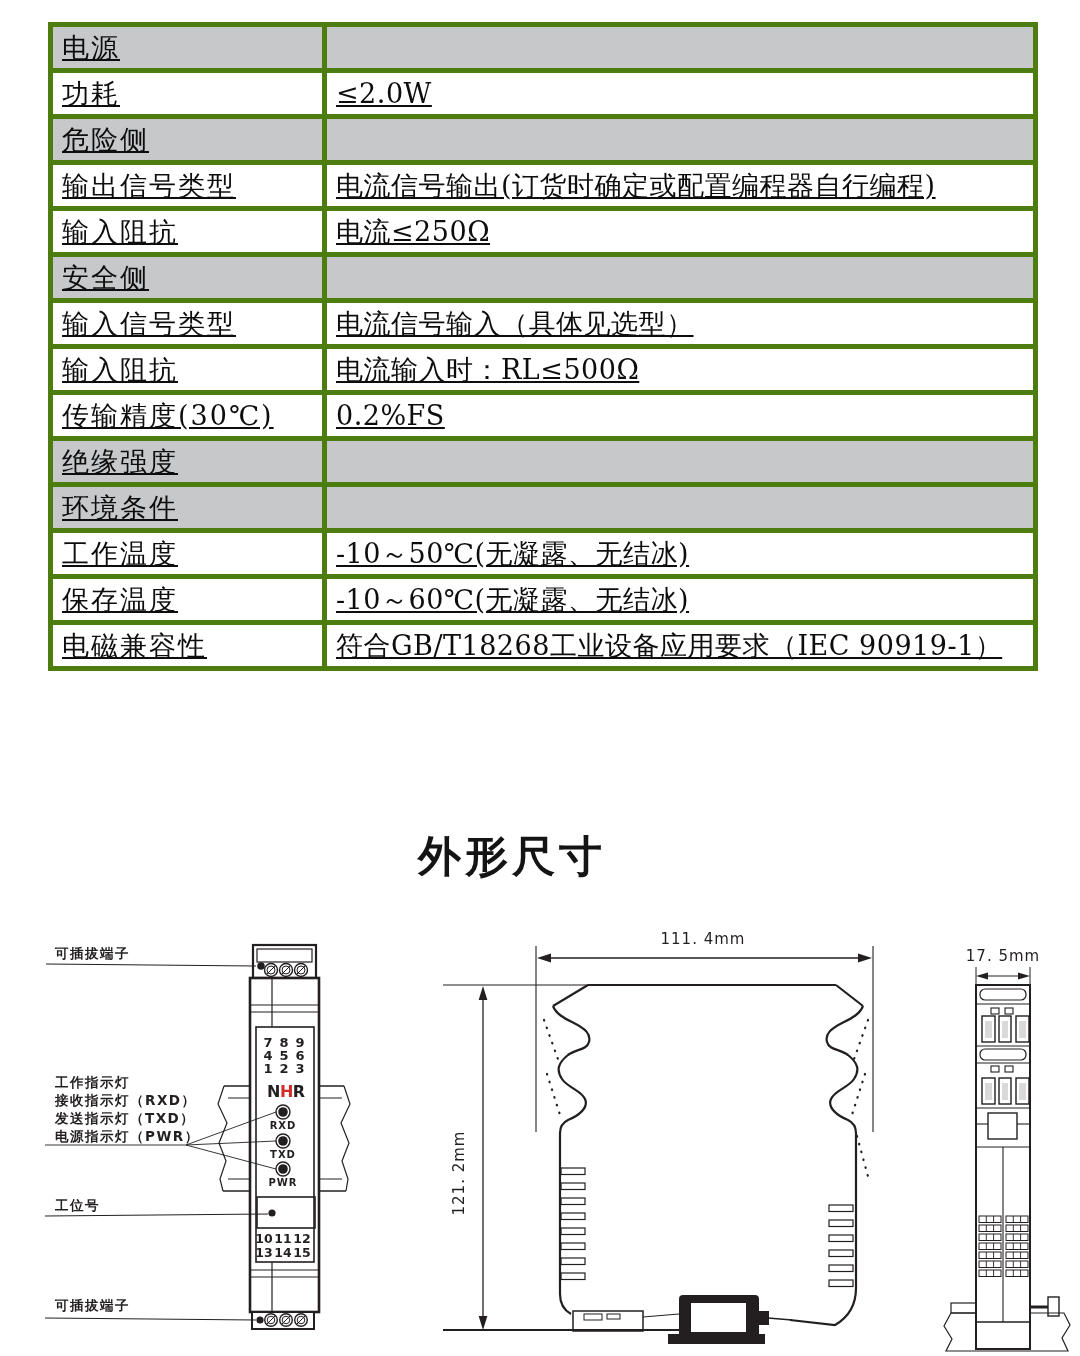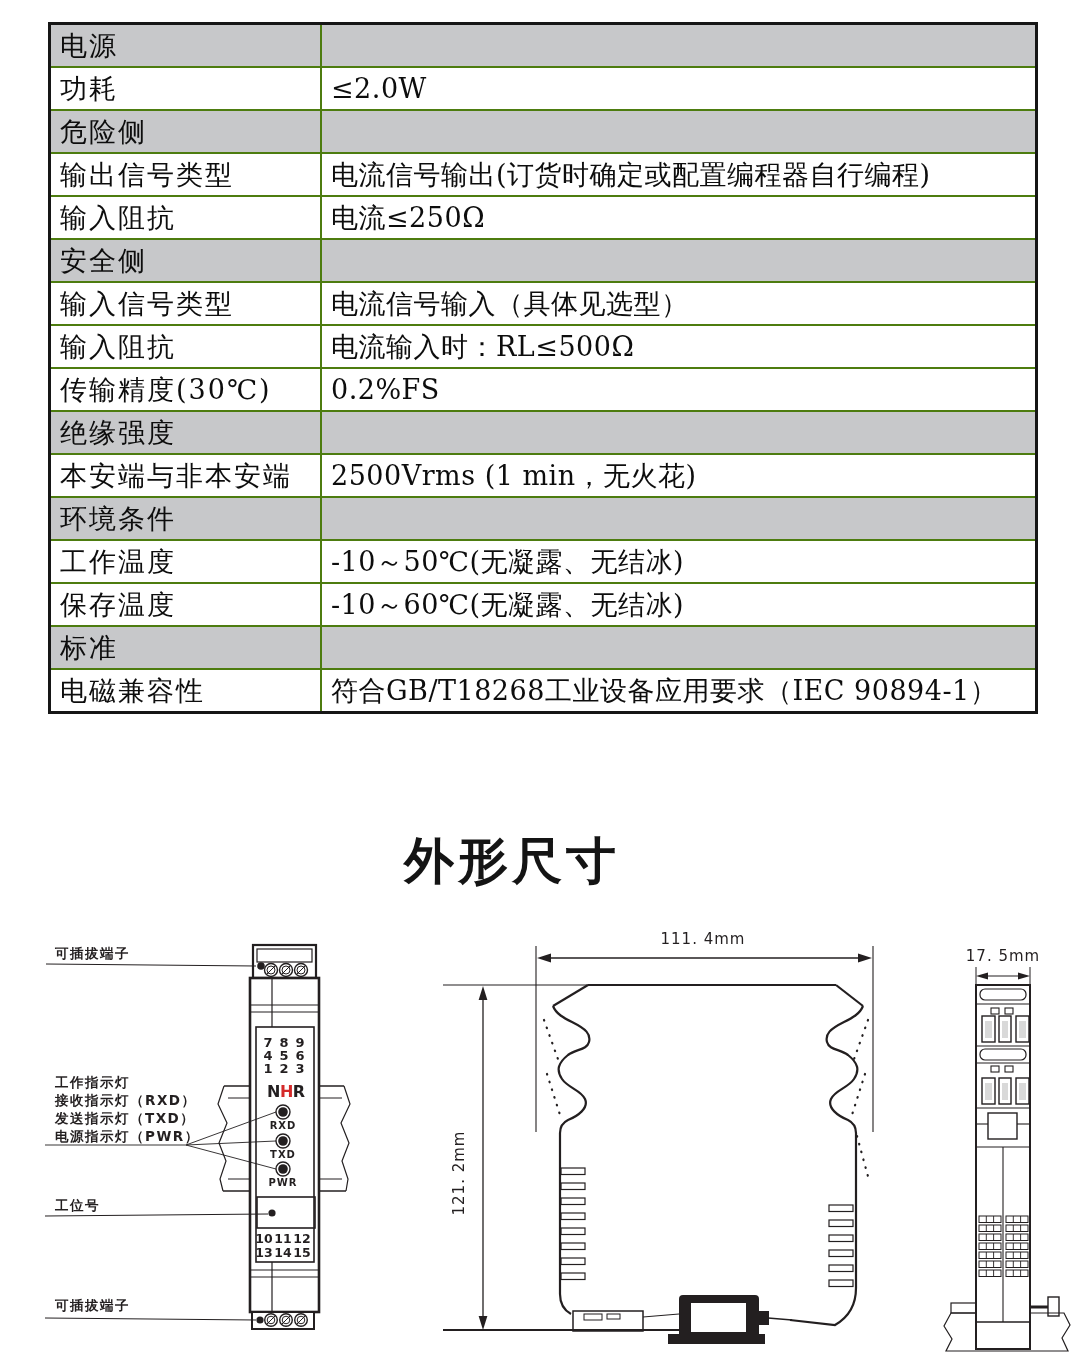--- a/index.html
+++ b/index.html
@@ -3,29 +3,29 @@
 <meta charset="utf-8">
 <style>
   html,body{margin:0;padding:0;background:#ffffff;}
   body{width:1080px;height:1356px;position:relative;overflow:hidden;
        font-family:"DejaVu Sans","Liberation Sans",sans-serif;color:#111;}
   
   .spec-table{position:absolute;left:48px;top:22px;width:990px;
     border-collapse:collapse;table-layout:fixed;
     border:3px solid #161616;
     font-family:"DejaVu Serif","Liberation Serif",serif;}
-  .spec-table td{border:2px solid #4d7c0f;height:41px;
+  .spec-table td{border:5px solid #4d7c0f;height:41px;
     font-size:27px;line-height:40px;padding:0 4px 0 9px;
-    white-space:nowrap;overflow:hidden;vertical-align:middle;color:#0d0d0d;}
+    white-space:nowrap;overflow:hidden;vertical-align:middle;color:#0d0d0d;text-decoration:underline;}
   .spec-table td.c1{width:256px;letter-spacing:2px;}
   .spec-table td.c2{letter-spacing:0.5px;}
   .spec-table tr.section td{background:#c7c8ca;}
   
   .dim-title{position:absolute;left:0;top:828px;width:1024px;text-align:center;
-    font-size:50px;font-weight:bold;letter-spacing:4px;color:#141414;}
+    font-size:43px;font-weight:bold;letter-spacing:4px;color:#141414;}
   
   svg.dwg{position:absolute;}
   .ln{stroke:#231f20;fill:none;}
   .fill{fill:#231f20;stroke:none;}
   .wfill{fill:#ffffff;}
   .co{font:bold 13.5px "DejaVu Sans","Liberation Sans",sans-serif;fill:#231f20;letter-spacing:1.5px;}
   .dg{font:bold 13px "DejaVu Sans","Liberation Sans",sans-serif;fill:#231f20;text-anchor:middle;}
   .dg2{font:bold 12.5px "DejaVu Sans","Liberation Sans",sans-serif;fill:#231f20;text-anchor:middle;}
   .ll{font:bold 10px "DejaVu Sans","Liberation Sans",sans-serif;fill:#231f20;text-anchor:middle;letter-spacing:1px;}
   .lg{font:bold 16px "DejaVu Sans","Liberation Sans",sans-serif;fill:#231f20;letter-spacing:-0.5px;}
@@ -71,43 +71,35 @@
         <td class="c2">电流输入时：RL≤500Ω</td>
       </tr>
   <tr>
         <td class="c1">传输精度(30℃)</td>
         <td class="c2">0.2%FS</td>
       </tr>
   <tr class="section">
         <td class="c1">绝缘强度</td>
         <td class="c2"></td>
       </tr>
-  <tr>
-        <td class="c1">本安端与非本安端</td>
-        <td class="c2">2500Vrms (1 min，无火花)</td>
-      </tr>
   <tr class="section">
         <td class="c1">环境条件</td>
         <td class="c2"></td>
       </tr>
   <tr>
         <td class="c1">工作温度</td>
         <td class="c2">-10～50℃(无凝露、无结冰)</td>
       </tr>
   <tr>
         <td class="c1">保存温度</td>
         <td class="c2">-10～60℃(无凝露、无结冰)</td>
       </tr>
-  <tr class="section">
-        <td class="c1">标准</td>
-        <td class="c2"></td>
-      </tr>
   <tr>
         <td class="c1">电磁兼容性</td>
-        <td class="c2">符合GB/T18268工业设备应用要求（IEC 90894-1）</td>
+        <td class="c2">符合GB/T18268工业设备应用要求（IEC 90919-1）</td>
       </tr>
 </tbody>
   </table>
 
 <div class="dim-title">外形尺寸</div>
 
 <svg class="dwg" style="left:40px;top:930px" width="360" height="430" viewBox="40 930 360 430">
 
   <g>
     <line class="ln" x1="224" y1="1086" x2="250" y2="1086" stroke-width="1.5"></line>

